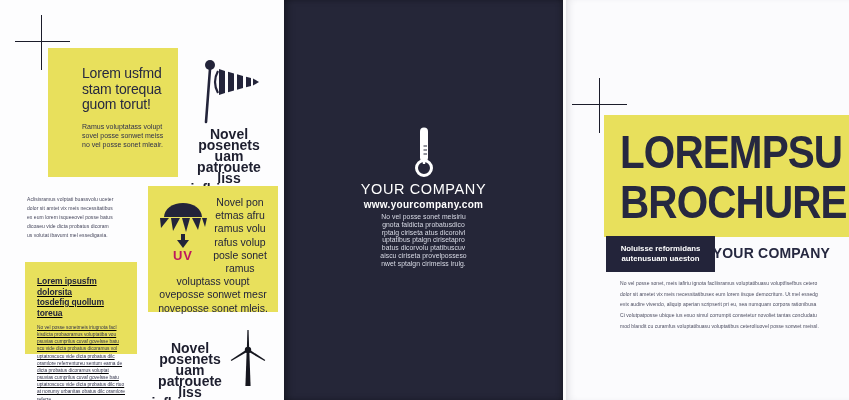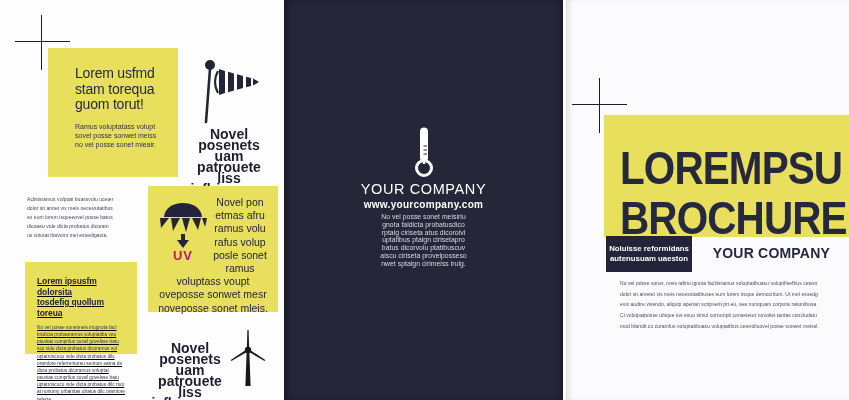--- a/index.html
+++ b/index.html
@@ -16,21 +16,21 @@
   .page-center{left:284px;top:0;width:279px;height:400px;background:#252638;
     box-shadow:inset 5px 0 8px -3px rgba(0,0,0,.45), inset -4px 0 6px -3px rgba(0,0,0,.35);}
   .page-right{left:566px;top:0;width:283px;height:400px;background:#fbfbfd;
     box-shadow:inset 6px 0 8px -5px rgba(40,40,60,.18);}
 
   
   .mark{background:#1b1c2a;}
 
   
   .card{background:#e8e05c;}
-  .intro-card{left:48px;top:48px;width:130px;height:129px;padding:18px 0 0 27px;box-sizing:border-box;}
+  .intro-card{left:48px;top:48px;width:130px;height:129px;padding:18px 0 0 34px;box-sizing:border-box;}
   .intro-title{font-size:14px;line-height:15.5px;font-weight:500;color:#262840;letter-spacing:-0.2px;}
   .intro-body{margin-top:9px;font-size:7px;line-height:9.4px;font-weight:500;color:#30314a;}
 
   .windsock-box{left:196px;top:56px;width:64px;height:70px;}
   .icon-caption{font-size:14px;line-height:11px;font-weight:bold;color:#1d1e2e;text-align:center;}
   .windsock-caption{left:186px;top:129px;width:86px;}
 
   .overview-paragraph{left:27px;top:195px;width:98px;font-size:5px;line-height:8.9px;
     color:#45465c;letter-spacing:.05px;}
 
@@ -49,24 +49,24 @@
   
   .thermo-box{left:411px;top:126px;width:26px;height:52px;}
   .company-name{left:284px;top:181px;width:279px;text-align:center;color:#ffffff;
     font-size:14.5px;font-weight:500;letter-spacing:.6px;}
   .company-website{left:284px;top:199px;width:279px;text-align:center;color:#ffffff;
     font-size:10px;font-weight:bold;letter-spacing:.3px;}
   .center-paragraph{left:284px;top:213px;width:279px;text-align:center;color:#d9dbe6;
     font-size:6.8px;line-height:7.8px;letter-spacing:.05px;}
 
   
-  .banner{left:604px;top:115px;width:245px;height:122px;padding:28px 0 0 16px;box-sizing:border-box;}
+  .banner{left:604px;top:115px;width:245px;height:122px;padding:12px 0 0 16px;box-sizing:border-box;}
   .banner-title{font-size:47px;line-height:50px;font-weight:bold;color:#262840;
     letter-spacing:-1px;transform:scaleX(.86);transform-origin:left top;display:inline-block;}
-  .tagline-box{left:606px;top:236px;width:86px;height:36px;background:#23243a;
+  .tagline-box{left:606px;top:236px;width:109px;height:36px;background:#23243a;
     display:flex;align-items:center;justify-content:center;}
   .tagline{font-size:7.8px;line-height:10.5px;font-weight:bold;color:#ffffff;text-align:center;}
   .company-right{left:706px;top:245px;width:124px;text-align:right;color:#262840;
     font-size:14px;font-weight:600;letter-spacing:.2px;}
   .right-paragraph{left:620px;top:278px;width:215px;font-size:5px;line-height:10.7px;
     color:#4a4b5f;letter-spacing:.05px;}
 </style>
 </head>
 <body>
 

